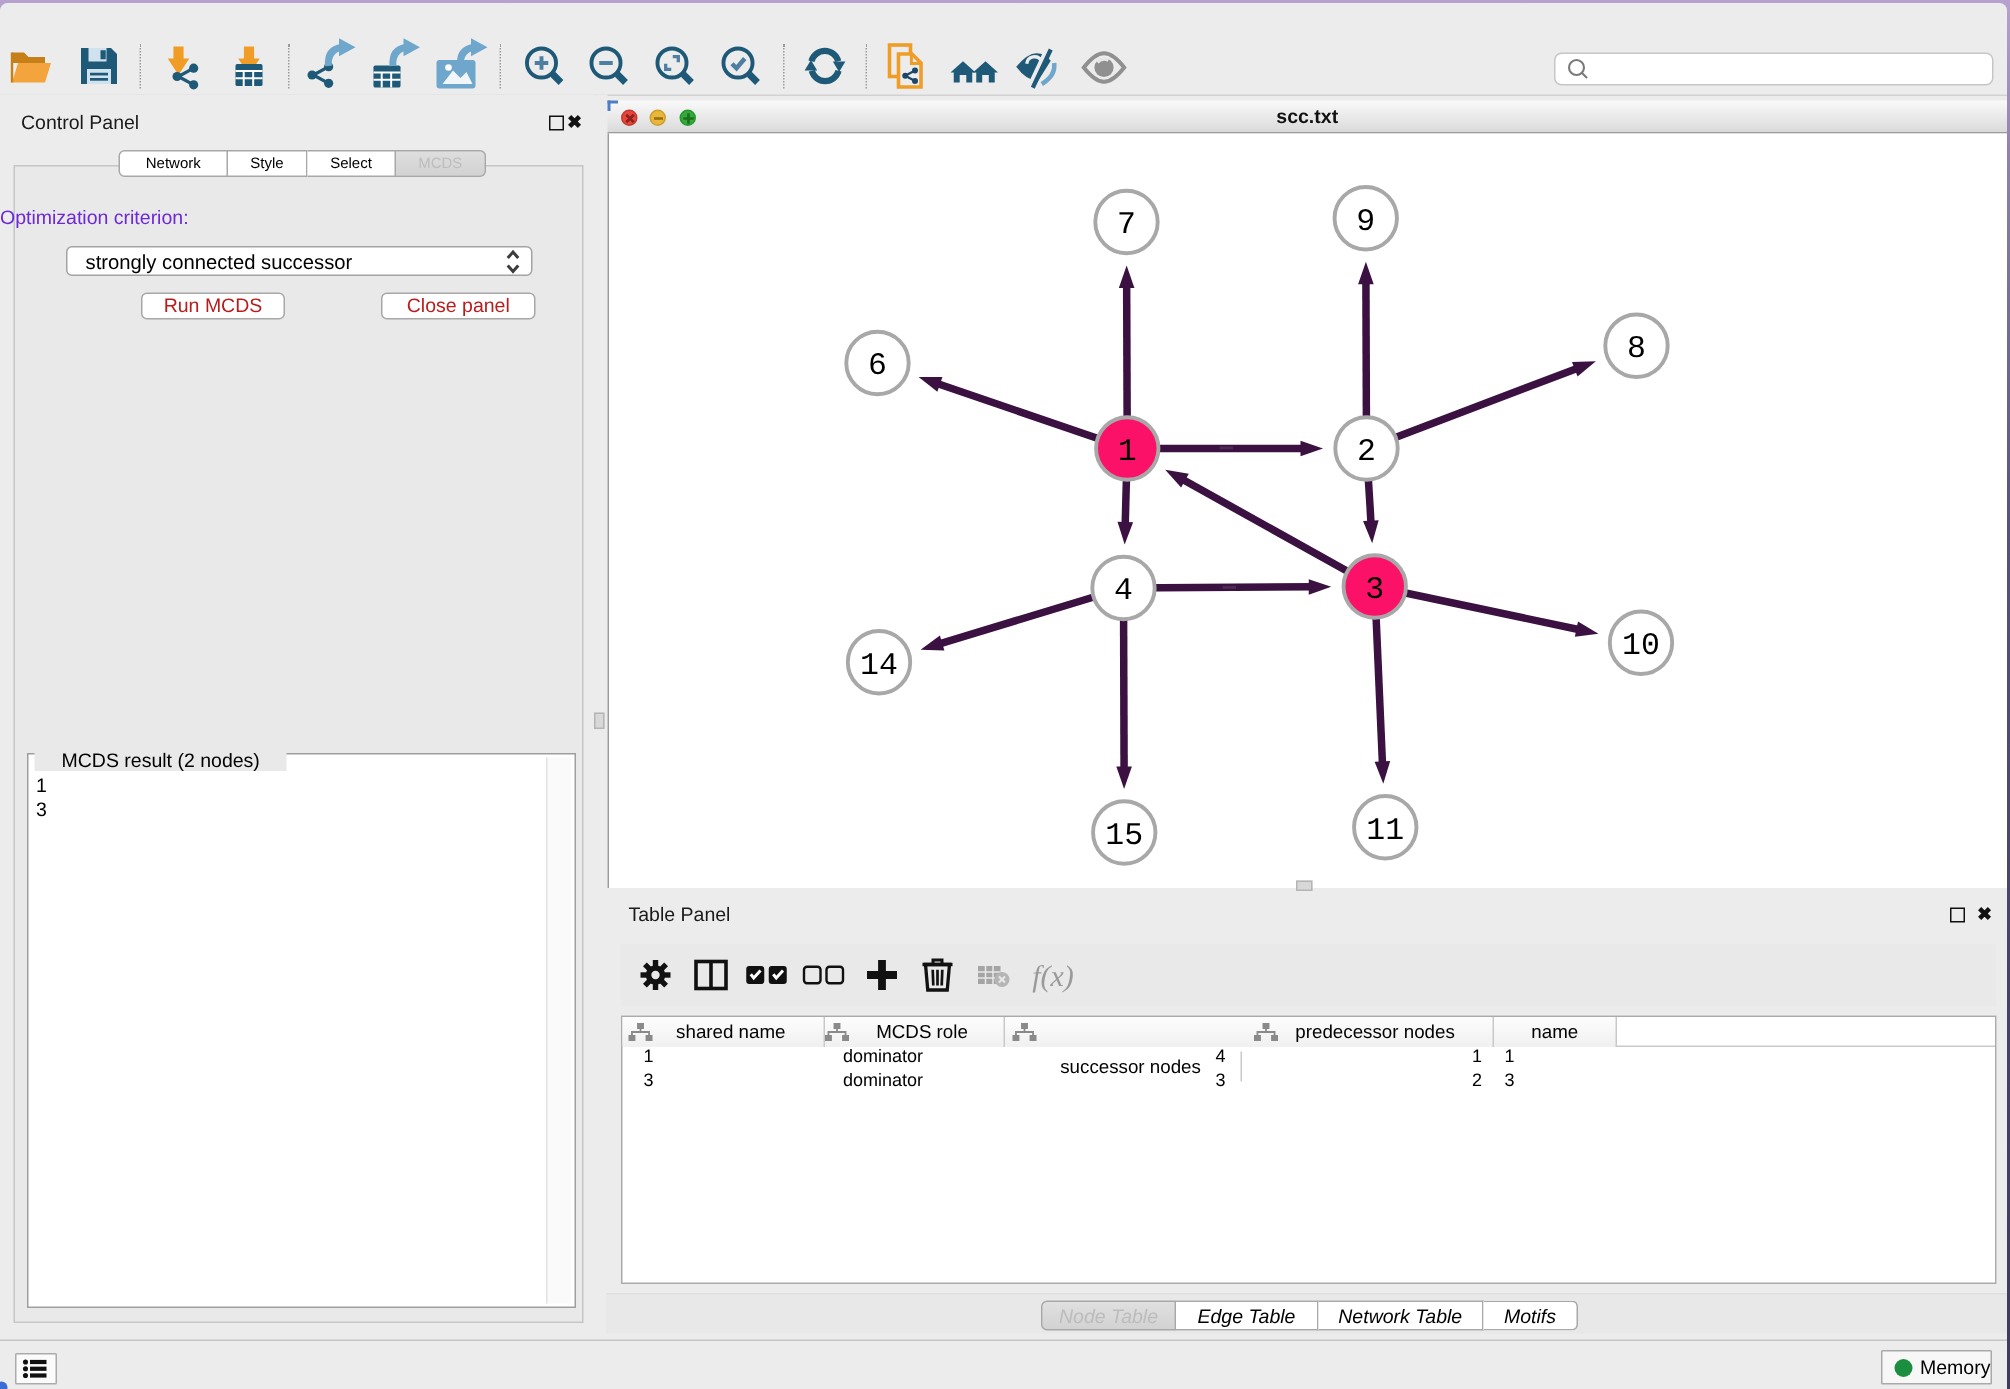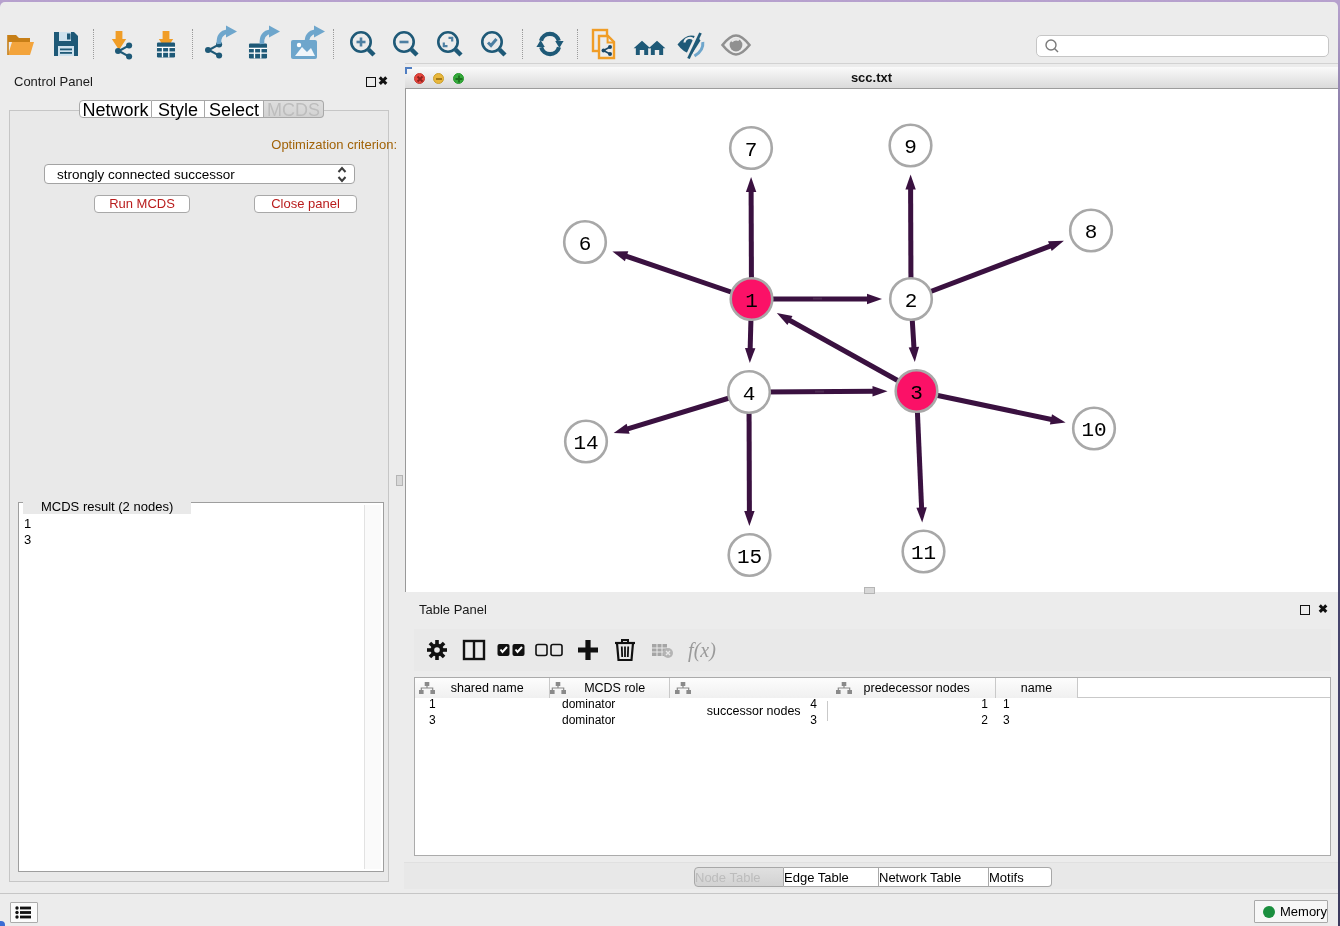--- a/index.html
+++ b/index.html
@@ -9,27 +9,27 @@
 #win{position:absolute;left:0;top:2px;width:1338px;height:924px;background:#ececec;border-radius:5px 5px 0 0;}
 #titlebar{position:absolute;left:0;top:0;width:1338px;height:21px;background:#f4f4f4;border-radius:5px 5px 0 0;border-bottom:1px solid #cfcfcf;}
 .tl{position:absolute;top:5px;width:12px;height:12px;border-radius:50%;background:#dcdcdc;border:1px solid #c9c9c9;box-sizing:border-box;}
 #wtitle{position:absolute;top:3px;left:0;width:100%;text-align:center;font-size:13px;color:#a2a2a2;}
 #toolbar{position:absolute;left:0;top:22px;width:1338px;height:39px;background:#ececec;border-bottom:1px solid #d2d2d2;}
 .tsep{position:absolute;top:5px;height:30px;width:0;border-left:1px dotted #9a9a9a;}
 #searchbox{position:absolute;left:1036px;top:11px;width:291px;height:20px;background:#fff;border:1px solid #c6c6c6;border-radius:5px;}
 
 #cpanel{position:absolute;left:0;top:61px;width:397px;height:830px;background:#ececec;}
 .phead{font-size:13px;color:#1a1a1a;}
-#cptabs{position:absolute;top:37px;left:79px;height:18px;display:flex;font-size:18px;}
+#cptabs{position:absolute;top:37px;left:79px;height:18px;display:flex;font-size:10px;}
 .tab{background:#fff;border:1px solid #a8a8a8;border-left:none;padding:0;text-align:center;line-height:18px;box-sizing:border-box;color:#000;}
 .tab.first{border-left:1px solid #a8a8a8;border-radius:4px 0 0 4px;}
 .tab.last{border-radius:0 4px 4px 0;}
 .tab.sel{background:linear-gradient(#dedede,#d2d2d2);color:#bdbdbd;}
 #cpcontent{position:absolute;left:9px;top:47px;width:380px;height:772px;background:#e9e9e9;border:1px solid #c6c6c6;box-sizing:border-box;}
-#optlabel{position:absolute;top:74px;width:397px;text-align:right;font-size:13px;color:#a16207;}
+#optlabel{position:absolute;top:74px;width:397px;text-align:left;font-size:13px;color:#6d28d9;}
 #cselect{position:absolute;left:44px;top:101px;width:311px;height:20px;background:#fff;border:1px solid #a3a3a3;border-radius:4px;box-sizing:border-box;}
 .btn{position:absolute;top:132px;height:18px;background:#fff;border:1px solid #a8a8a8;border-radius:4px;box-sizing:border-box;font-size:13px;text-align:center;line-height:16px;color:#b91c1c;}
 #mcdsbox{position:absolute;left:18px;top:439px;width:364px;height:368px;background:#fff;border:1px solid #9e9e9e;}
 #mcdslabel{position:absolute;left:23px;top:436px;background:#e9e9e9;padding:0 18px;font-size:13px;color:#000;}
 #mcdstrack{position:absolute;right:2px;top:2px;width:16px;height:364px;background:#fafafa;border-left:1px solid #e2e2e2;}
 
 #vsplit{position:absolute;left:397px;top:61px;width:8px;height:830px;background:#ececec;}
 #netframe{position:absolute;left:404px;top:63px;width:934px;height:527px;}
 #nettitle{position:absolute;left:1px;top:2px;width:933px;height:22px;background:linear-gradient(#fafafa,#dadada);border-bottom:1px solid #9c9c9c;box-sizing:border-box;}
 .tl2{position:absolute;top:5.5px;width:11px;height:11px;border-radius:50%;box-sizing:border-box;}
@@ -38,21 +38,21 @@
 #tpanel{position:absolute;left:404px;top:595px;width:934px;height:296px;background:#ececec;}
 #ttoolbar{position:absolute;left:10px;top:32px;width:917px;height:42px;background:#e9e9e9;}
 #ttable{position:absolute;left:10px;top:80px;width:917px;height:179px;background:#fff;border:1px solid #ababab;box-sizing:border-box;}
 #thead{position:absolute;left:0;top:0;width:663px;height:20px;background:linear-gradient(#fdfdfd,#f0f0f0);}
 #theadline{position:absolute;left:0;top:19px;width:915px;height:1px;background:#c9c9c9;}
 .hcol{position:absolute;top:0;height:20px;border-right:1px solid #c9c9c9;box-sizing:border-box;}
 .hlab{position:absolute;top:3px;width:100%;text-align:center;font-size:12.5px;color:#000;}
 .cell{position:absolute;font-size:12px;color:#000;}
 #tabband{position:absolute;left:0;top:265px;width:934px;height:26px;background:#e8e8e8;border-top:1px solid #e0e0e0;}
 #btabs{position:absolute;left:290px;top:4px;height:20px;display:flex;font-size:13px;}
-.btab{background:#fff;border:1px solid #a8a8a8;border-left:none;line-height:19px;box-sizing:border-box;}
+.btab{background:#fff;border:1px solid #a8a8a8;border-left:none;line-height:19px;text-align:center;box-sizing:border-box;font-style:italic;}
 .btab.first{border-left:1px solid #a8a8a8;border-radius:4px 0 0 4px;}
 .btab.last{border-radius:0 4px 4px 0;}
 .btab.sel{background:linear-gradient(#e0e0e0,#d2d2d2);color:#bcbcbc;}
 
 #statusbar{position:absolute;left:0;top:891px;width:1338px;height:35px;background:#ececec;border-top:1px solid #c6c6c6;box-sizing:border-box;}
 #memorybtn{position:absolute;left:1254px;top:6px;width:74px;height:23px;background:#f7f7f7;border:1px solid #a9a9a9;box-sizing:border-box;border-radius:1px;font-size:13px;line-height:21px;}
 #listbtn{position:absolute;left:10px;top:8px;width:28px;height:21px;background:#fbfbfb;border:1px solid #ababab;box-sizing:border-box;border-radius:1px;}
 </style></head>
 <body>
 <div id="win">

